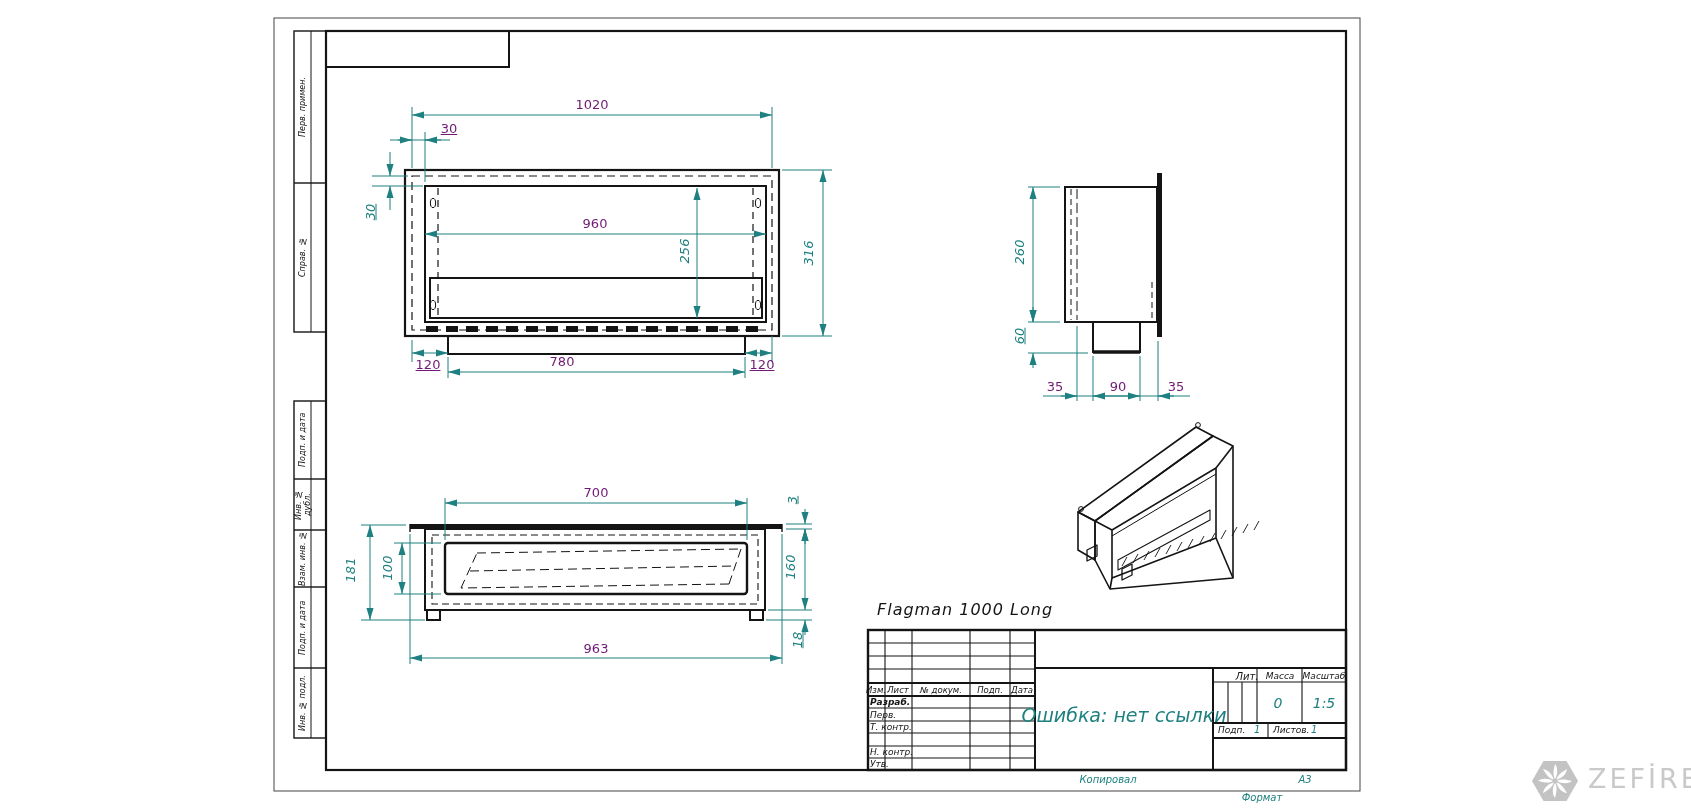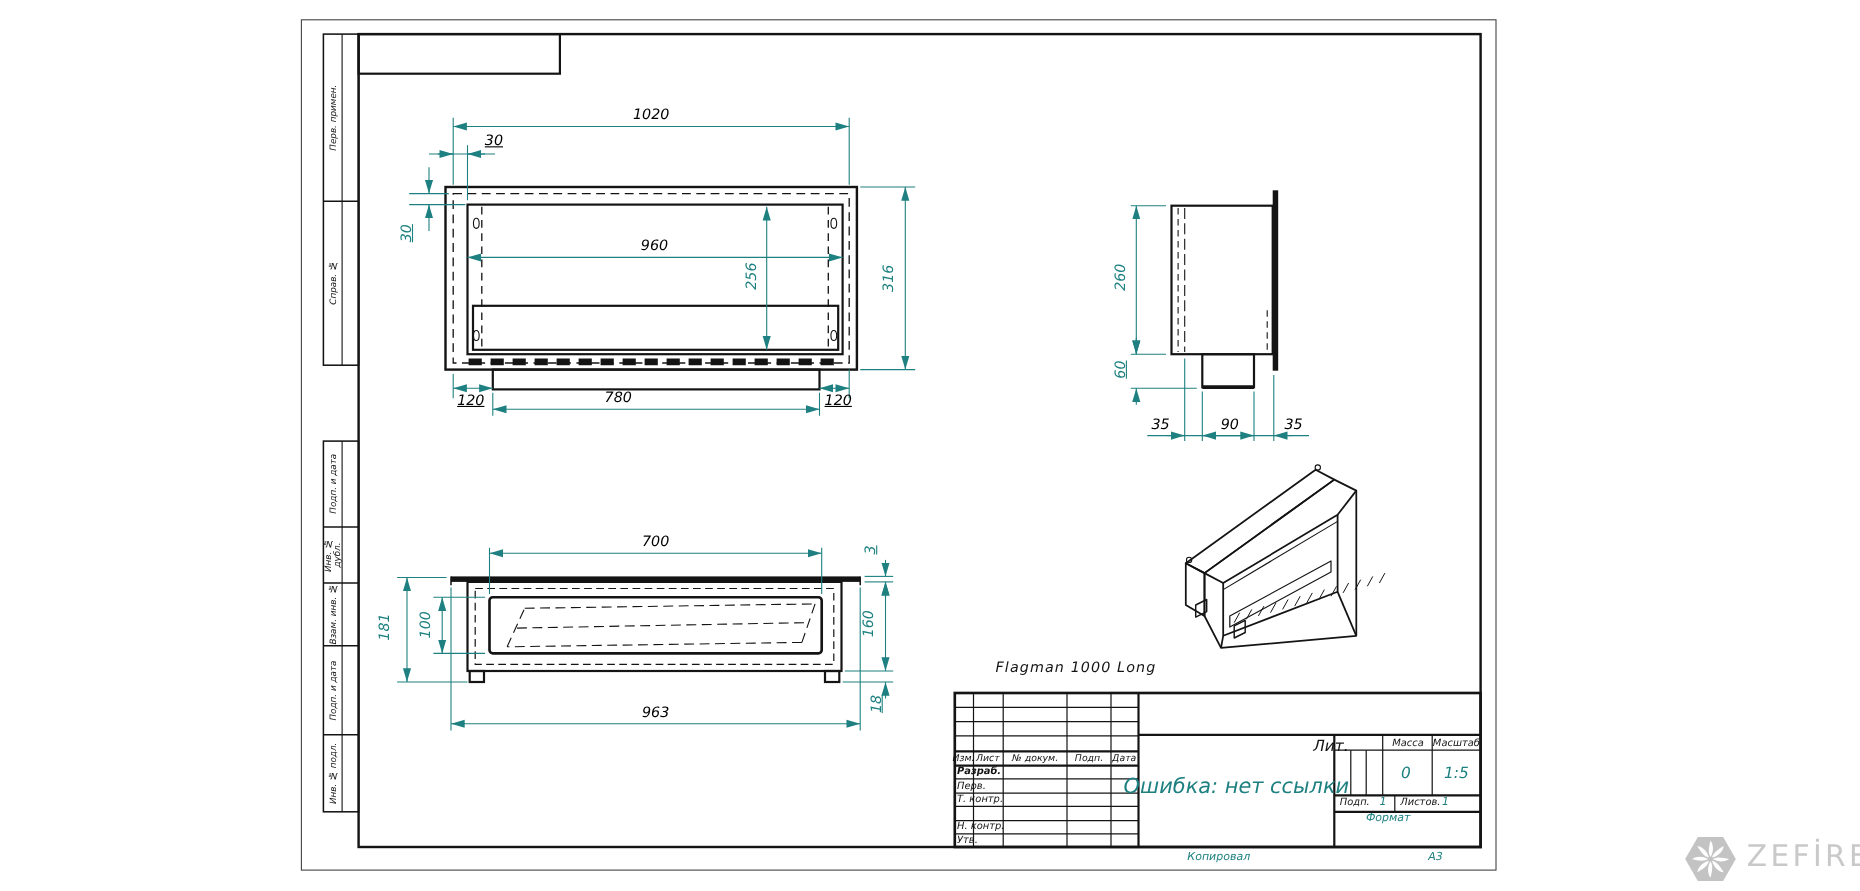--- a/index.html
+++ b/index.html
@@ -1,20 +1,20 @@
 <!DOCTYPE html>
 <html><head>
 <meta charset="utf-8">
 <style>
   html,body{margin:0;padding:0;background:#ffffff;}
   #canvas{position:relative;width:1691px;height:810px;background:#ffffff;overflow:hidden;
           font-family:"DejaVu Sans",sans-serif;}
   svg{position:absolute;left:0;top:0;}
   .lbl{position:absolute;white-space:nowrap;font-style:italic;color:#141414;}
-  .dim{position:absolute;white-space:nowrap;font-style:italic;color:#000000;font-size:13px;
+  .dim{position:absolute;white-space:nowrap;color:#701a75;font-size:13px;
        transform:translate(-50%,0);}
   .dimr{position:absolute;white-space:nowrap;font-style:italic;color:#1e8080;font-size:13px;
        transform:translate(-50%,-50%) rotate(-90deg);}
   .und{text-decoration:underline;}
   .vert{position:absolute;writing-mode:vertical-rl;transform:rotate(180deg);
         display:flex;align-items:center;justify-content:center;
         font-size:8px;font-style:italic;color:#141414;text-align:center;}
   .tb{position:absolute;font-style:italic;color:#141414;white-space:nowrap;}
   .teal{color:#1e8080;}
   .ctr{transform:translate(-50%,0);}
@@ -237,46 +237,46 @@
 <div class="dim" style="left:1176px;top:379px;">35</div>
 
 <div class="dim" style="left:596px;top:485px;">700</div>
 <div class="dimr und" style="left:792px;top:500px;">3</div>
 <div class="dimr" style="left:350px;top:570px;">181</div>
 <div class="dimr" style="left:387px;top:568px;">100</div>
 <div class="dimr" style="left:790px;top:567px;">160</div>
 <div class="dimr und" style="left:797px;top:640px;">18</div>
 <div class="dim" style="left:596px;top:641px;">963</div>
 
-<div class="lbl" style="left:877px;top:600px;font-size:13px;letter-spacing:1px;margin-left:28px;">Flagman 1000 Long</div>
+<div class="lbl" style="left:877px;top:600px;font-size:16px;letter-spacing:1px;">Flagman 1000 Long</div>
 
 <div class="tb ctr" style="left:876px;top:685px;font-size:8.5px;">Изм.</div>
 <div class="tb ctr" style="left:898px;top:685px;font-size:8.5px;">Лист</div>
 <div class="tb ctr" style="left:941px;top:685px;font-size:8.5px;">№ докум.</div>
 <div class="tb ctr" style="left:990px;top:685px;font-size:8.5px;">Подп.</div>
 <div class="tb ctr" style="left:1022px;top:685px;font-size:8.5px;">Дата</div>
 
 <div class="tb" style="left:870px;top:697px;font-size:9px;font-weight:bold;">Разраб.</div>
 <div class="tb" style="left:870px;top:710px;font-size:9px;">Перв.</div>
 <div class="tb" style="left:870px;top:722px;font-size:9px;">Т. контр.</div>
 <div class="tb" style="left:870px;top:747px;font-size:9px;">Н. контр.</div>
 <div class="tb" style="left:870px;top:759px;font-size:9px;">Утв.</div>
 
 <div class="tb teal ctr" style="left:1124px;top:704px;font-size:19px;">Ошибка: нет ссылки</div>
 
-<div class="tb ctr" style="left:1210px;top:671px;font-size:14px;">Лит.</div>
+<div class="tb ctr" style="left:1247px;top:671px;font-size:10px;">Лит.</div>
 <div class="tb ctr" style="left:1280px;top:671px;font-size:9px;">Масса</div>
 <div class="tb ctr" style="left:1324px;top:671px;font-size:9px;font-style:italic;">Масштаб</div>
 <div class="tb teal ctr" style="left:1278px;top:695px;font-size:14px;">0</div>
 <div class="tb teal ctr" style="left:1324px;top:695px;font-size:14px;">1:5</div>
 
 <div class="tb" style="left:1218px;top:725px;font-size:9px;">Подп.</div>
 <div class="tb teal" style="left:1254px;top:724px;font-size:10px;">1</div>
 <div class="tb" style="left:1273px;top:725px;font-size:9px;">Листов.</div>
 <div class="tb teal" style="left:1311px;top:724px;font-size:10px;">1</div>
 
 <div class="tb teal ctr" style="left:1108px;top:774px;font-size:10px;">Копировал</div>
-<div class="tb teal ctr" style="left:1262px;top:738px;font-size:10px;">Формат</div>
+<div class="tb teal ctr" style="left:1262px;top:792px;font-size:10px;">Формат</div>
 <div class="tb teal ctr" style="left:1305px;top:774px;font-size:10px;">А3</div>
 
 <div id="logo-text">ZEFİRE</div>
 
 </div>
 
 </body></html>

